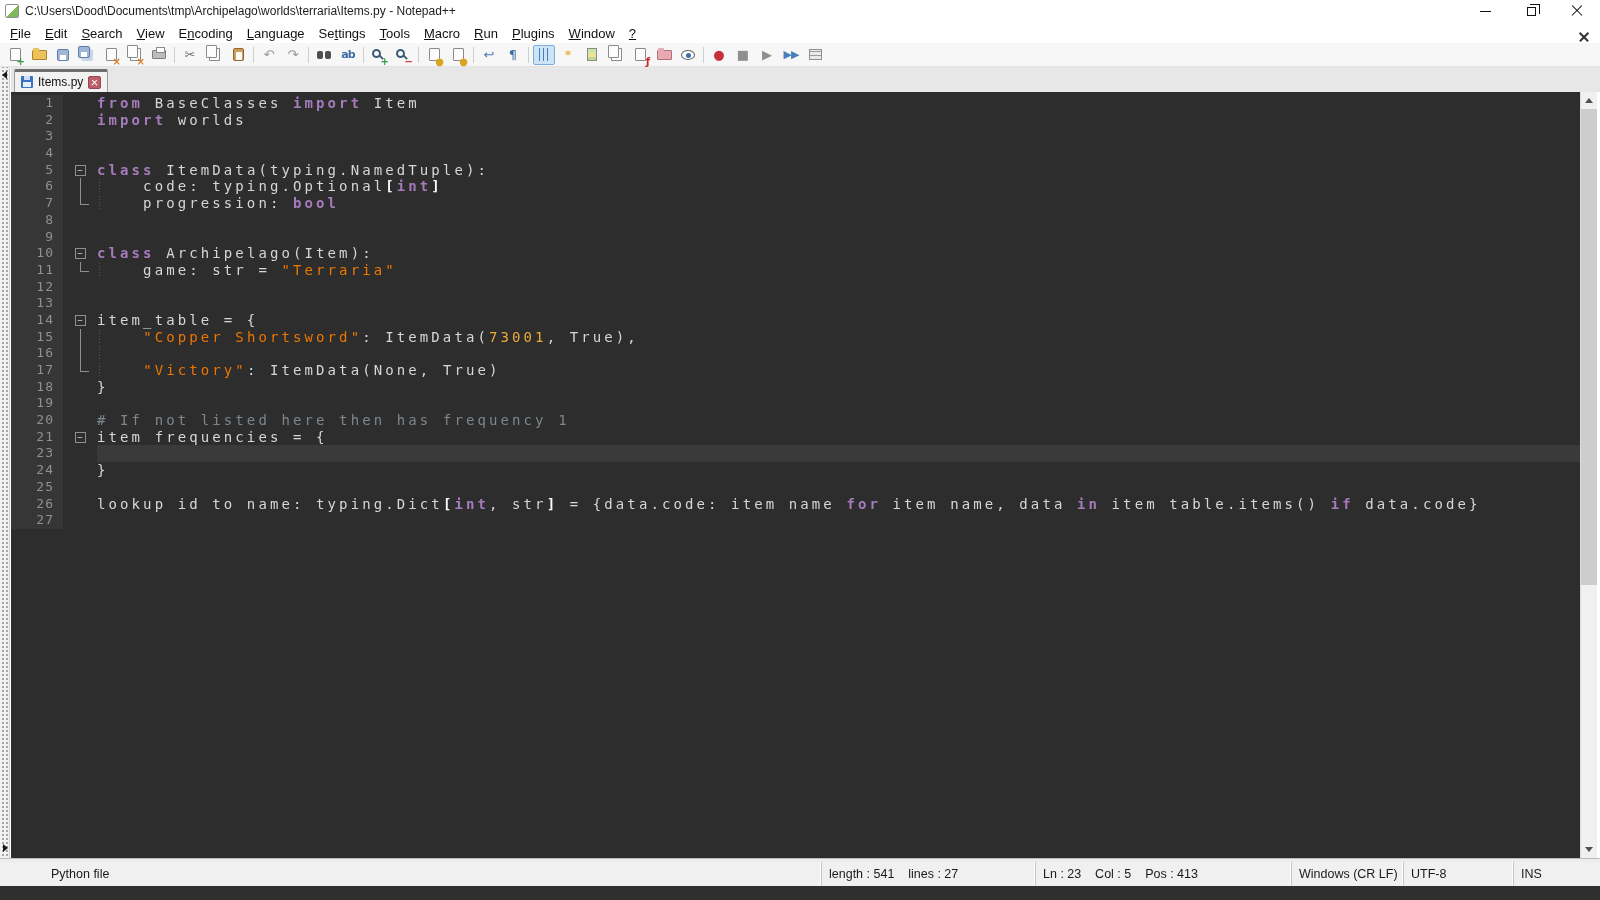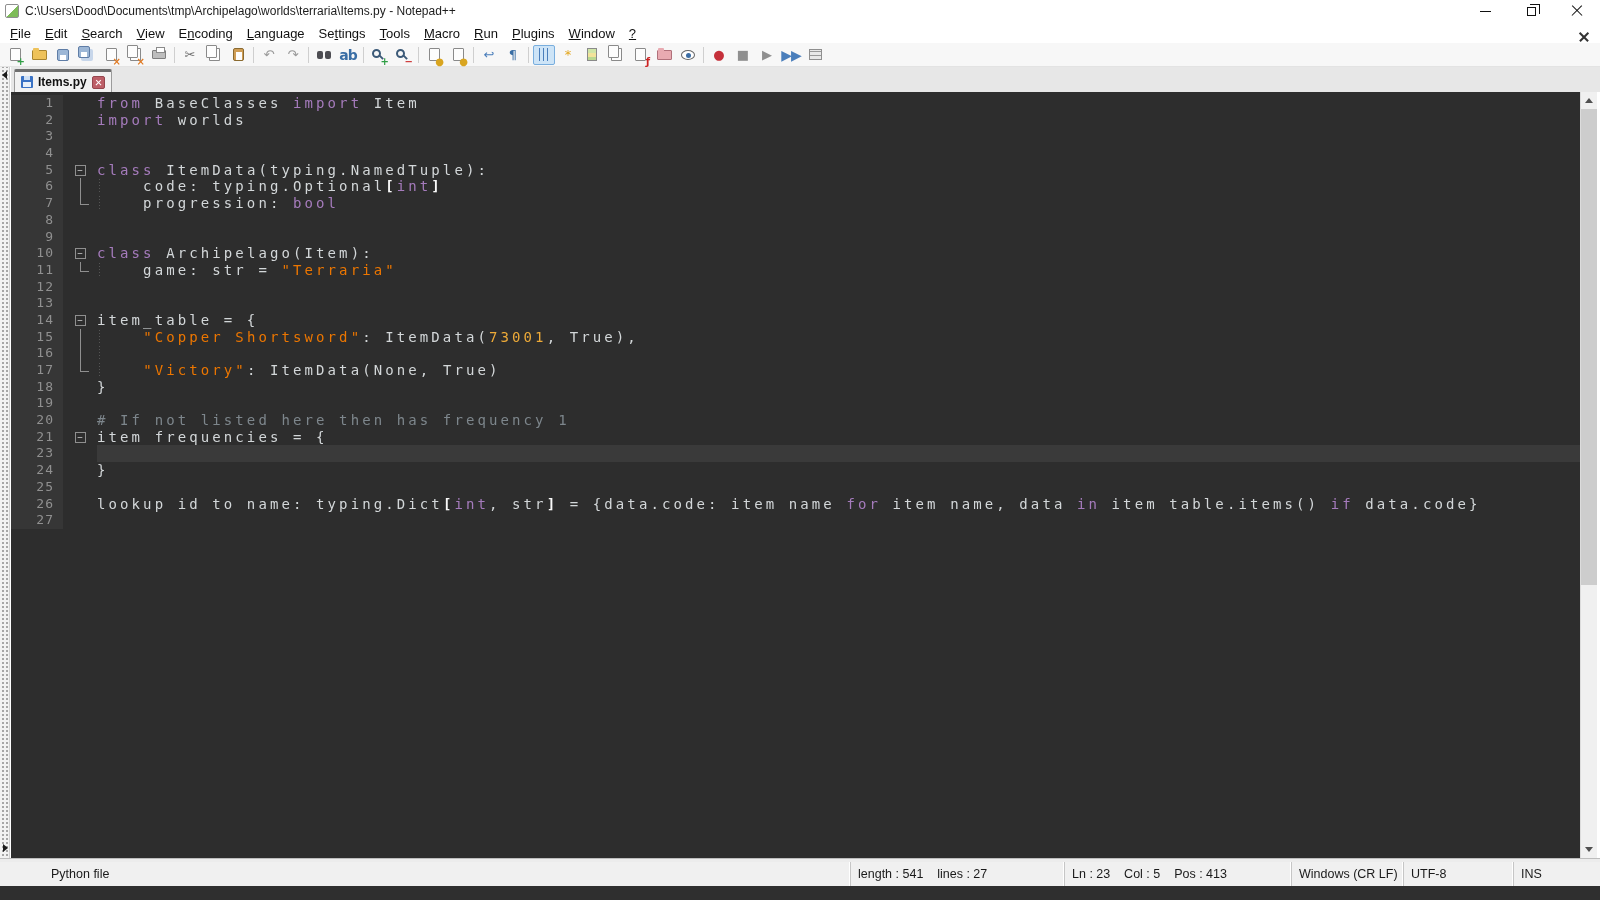--- a/index.html
+++ b/index.html
@@ -35,21 +35,21 @@
   .menu-close::after  { transform:rotate(-45deg); }
 
   
   .toolbar { height:24px; background:#f7f7f7; border-bottom:1px solid #e3e3e3;
              display:flex; align-items:center; padding-left:3px; }
   .tbsep { width:1px; height:16px; background:#cfcfcf; margin:0 3px; }
   .tbi { width:22px; height:20px; display:flex; align-items:center; justify-content:center;
          position:relative; border-radius:2px; margin:0 1px; }
   .tbi.pressed { background:#cde4f7; border:1px solid #79aede; }
   .g { font-family:"DejaVu Sans", sans-serif; font-size:13px; line-height:1; }
-  .gsmall { font-size:14px; letter-spacing:-1px; font-weight:bold; }
+  .gsmall { font-size:11px; letter-spacing:-1px; font-weight:bold; }
   .badge { position:absolute; right:1px; bottom:-2px; font:bold 10px "DejaVu Sans",sans-serif; line-height:1; }
   i.pg { width:11px; height:13px; background:#fdfdfd; border:1px solid #8a8a8a; border-radius:1px; display:block; }
   i.pg.pair { box-shadow:3px 3px 0 -1px #fdfdfd, 3px 3px 0 0 #8a8a8a; margin:-3px 3px 3px -3px; }
   i.flp { width:12px; height:12px; background:#9db7d6; border:1px solid #5f7da6; border-radius:2px; position:relative; display:block; }
   i.flp::after { content:""; position:absolute; left:2px; bottom:0; width:6px; height:5px; background:#fff; }
   i.flp.pair { box-shadow:3px 3px 0 0 #c7d6ea; margin:-3px 3px 3px -3px; }
   i.fld { width:15px; height:10px; border-radius:1px; position:relative; display:block; }
   i.fld::before { content:""; position:absolute; top:-3px; left:0; width:6px; height:3px;
                   background:inherit; border-radius:1px 1px 0 0; }
   i.fld.gold { background:#eec25a; border:1px solid #a9852f; }
@@ -86,21 +86,21 @@
           border:4px solid transparent; border-right:5px solid #1a1a1a; border-left:none; }
   .grip-arrow-bottom { position:absolute; bottom:6px; left:3px; width:0; height:0;
           border:4px solid transparent; border-left:5px solid #1a1a1a; border-right:none; }
   .tabbar { height:25px; background:#e7e7e7; margin-left:11px; display:flex; align-items:flex-end; }
   .tab { height:23px; margin-left:3px; background:#f2f2f2; border:1px solid #9b9b9b; border-bottom:none;
          border-top:3px solid #6e6e6e; border-radius:2px 2px 0 0;
          display:flex; align-items:center; padding:0 6px; gap:5px; }
   .tabflp { width:12px; height:12px; background:#3a72c4; border-radius:1px; position:relative; }
   .tabflp::before { content:""; position:absolute; left:3px; top:0; width:6px; height:4px; background:#cfe0f4; }
   .tabflp::after { content:""; position:absolute; left:2px; bottom:1px; width:8px; height:5px; background:#e9f0f9; }
-  .tab-label { font-size:12px; color:#111;font-weight:bold; }
+  .tab-label { font-size:12px; color:#111; }
   .tab-close { width:13px; height:13px; background:#bd5f68; border:1px solid #96474f; border-radius:2px;
                position:relative; }
   .tab-close::before,.tab-close::after { content:""; position:absolute; left:2px; top:5px;
                width:7px; height:1.4px; background:#fff; }
   .tab-close::before { transform:rotate(45deg); }
   .tab-close::after  { transform:rotate(-45deg); }
 
   
   .main { display:flex; margin-left:11px; height:766px; }
   .editor-wrap { flex:1; position:relative; background:var(--bg); margin-right:3px; }
@@ -115,41 +115,41 @@
   .foldmid { position:absolute; left:50%; top:0; width:1px; height:100%; background:#8f8f8f; }
   .foldend { position:absolute; left:50%; top:0; width:9px; height:100%; }
   .foldend::before { content:""; position:absolute; left:0; top:0; width:1px; height:55%; background:#8f8f8f; }
   .foldend::after  { content:""; position:absolute; left:0; top:55%; width:9px; height:1px; background:#8f8f8f; }
   .code { flex:1; background-color:var(--bg); white-space:pre; font-size:14px;
           letter-spacing:3.1px; line-height:16.7px; }
   .row.cur .code { background-color:var(--cur); }
   .row.g1 .code { background-image:repeating-linear-gradient(180deg,#555 0 1px,transparent 1px 3px);
                   background-size:1px 15px; background-repeat:no-repeat; background-position:2px 1px; }
   .row.filler { flex:1; height:auto; }
-  .tk-kw { color:var(--kw); } .tk-st { color:var(--st); } .tk-nu { color:var(--nu); }
+  .tk-kw { color:var(--kw);font-weight:bold; } .tk-st { color:var(--st); } .tk-nu { color:var(--nu); }
   .tk-co { color:var(--co);text-align:right; } .tk-df { color:var(--df); }
   .tk-br { color:var(--br); font-weight:bold; }
 
   .vscroll { position:absolute; right:0; top:0; bottom:0; width:17px; background:#f0f0f0;
              display:flex; flex-direction:column; border-left:1px solid #dcdcdc; }
   .sb-btn { height:17px; display:flex; align-items:center; justify-content:center; background:#f0f0f0; }
   .arr-up { width:0; height:0; border:4px solid transparent; border-bottom:5px solid #505050; margin-bottom:4px;}
   .arr-dn { width:0; height:0; border:4px solid transparent; border-top:5px solid #505050; margin-top:4px;}
   .sb-track { flex:1; position:relative; }
   .sb-thumb { position:absolute; top:0; left:0; right:0; height:65%; background:#cdcdcd; }
 
   
   .status-gap { height:4px; background:#ececec; border-top:1px solid #bdbdbd; }
   .statusbar { height:24px; background:#f0f0f0; display:flex; align-items:center;
                font-size:12.5px; color:#1a1a1a; }
   .sseg { height:100%; display:flex; align-items:center; padding-left:7px;
           border-right:1px solid #c6c6c6; box-shadow:inset -1px 0 0 #ffffff; white-space:pre; }
   [data-name="status-doc-type"] { flex:1;margin-left:44px; }
   [data-name="status-length-lines"] { width:214px; }
-  [data-name="status-cursor-position"] { width:227px; }
+  [data-name="status-cursor-position"] { width:256px; }
   [data-name="status-eol-format"] { width:112px; }
   [data-name="status-encoding"] { width:110px; }
   [data-name="status-insert-mode"] { width:86px; border-right:none; box-shadow:none; }
   .bottomstrip { height:14px; background:#2f2f2f; }
 </style>
 </head>
 <body>
 
 <div class="titlebar" data-name="title-bar">
   <span class="npp-icon" data-name="notepadpp-app-icon"></span>

